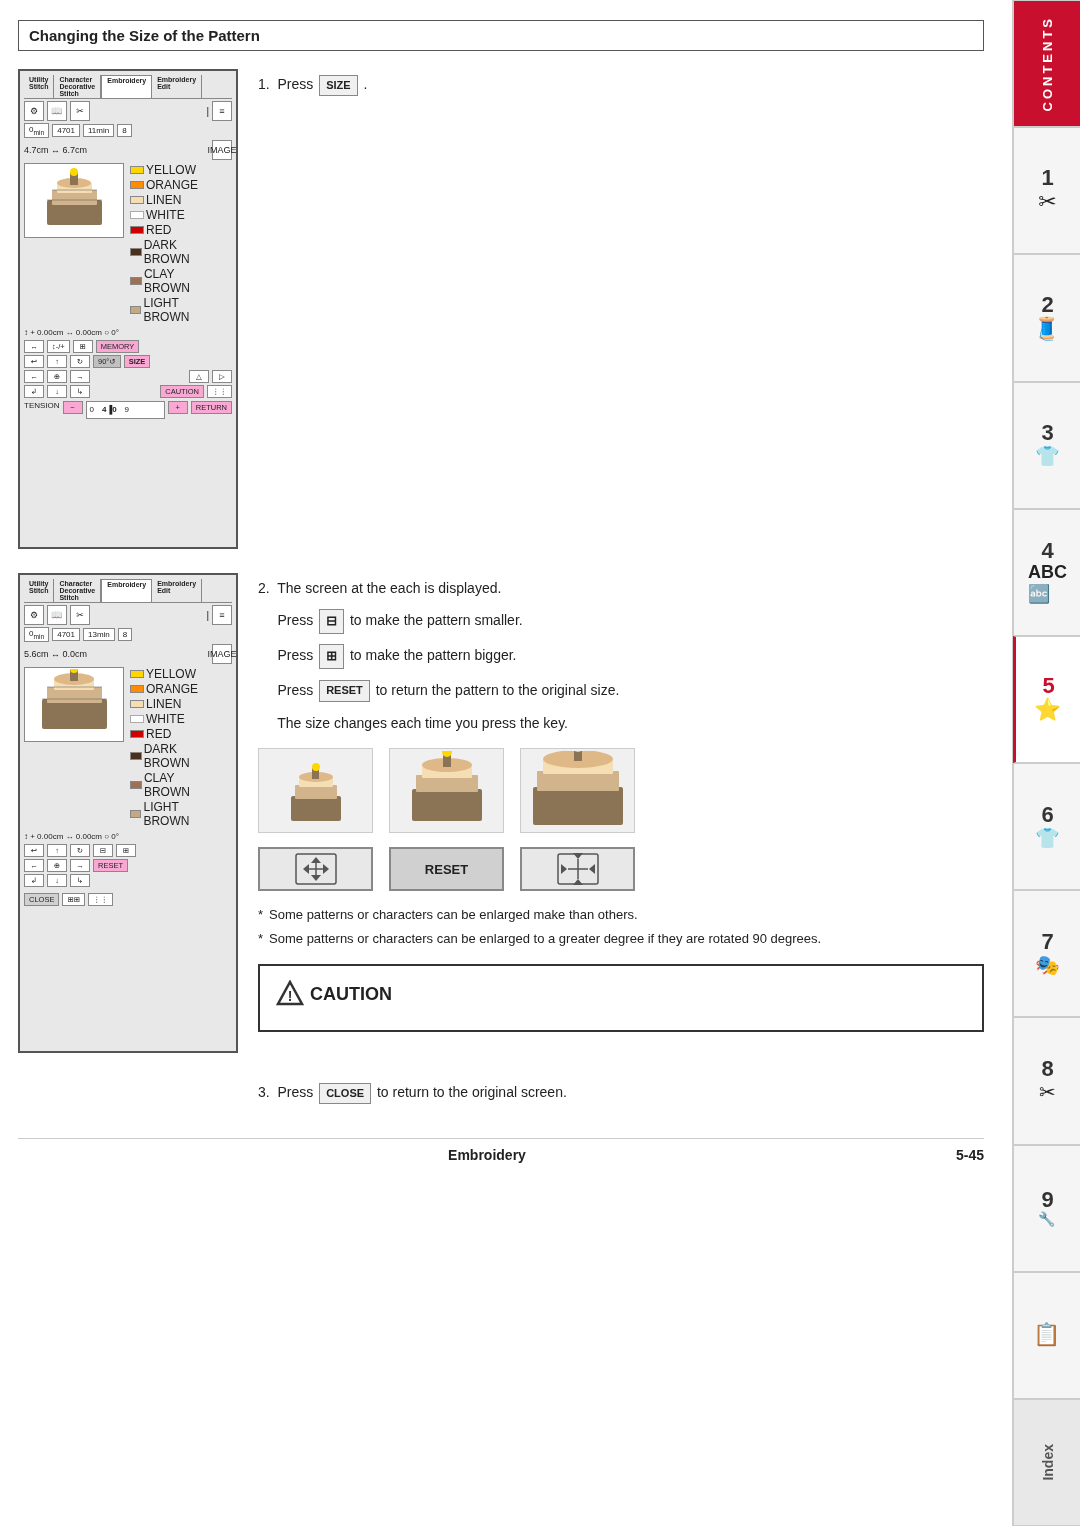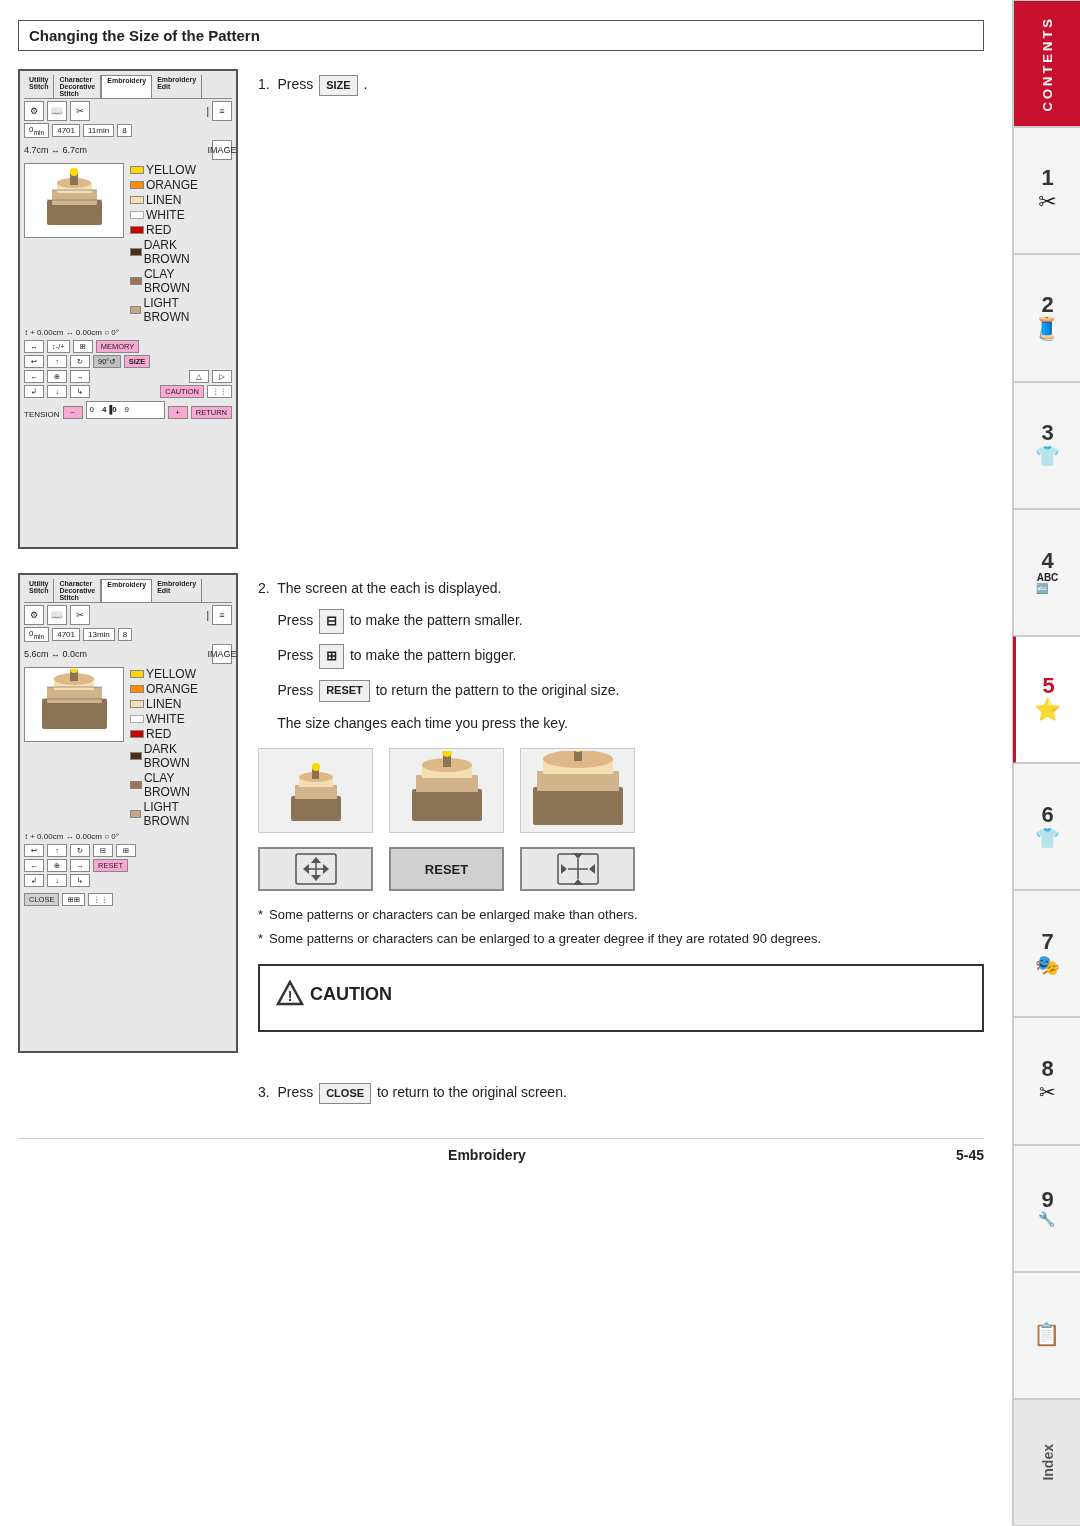--- a/index.html
+++ b/index.html
@@ -384,21 +384,21 @@
   <div class="sidebar-tab">
     <span class="tab-num-label">2</span>
     <span style="font-size:22px;">🧵</span>
   </div>
   <div class="sidebar-tab">
     <span class="tab-num-label">3</span>
     <span style="font-size:20px;">👕</span>
   </div>
   <div class="sidebar-tab">
     <span class="tab-num-label">4</span>
-    <span style="font-size:10px; font-weight:bold;">ABC<br>🔤</span>
+    <span style="font-size:18px; font-weight:bold;">ABC<br>🔤</span>
   </div>
   <div class="sidebar-tab active-tab" style="background:#fff; border-left:3px solid #c8102e;">
     <span class="tab-num-label" style="color:#c8102e;">5</span>
     <span style="font-size:22px;">⭐</span>
   </div>
   <div class="sidebar-tab">
     <span class="tab-num-label">6</span>
     <span style="font-size:20px;">👕</span>
   </div>
   <div class="sidebar-tab">
@@ -540,21 +540,21 @@
 
       <div class="screen-btn-row">
         <div class="screen-btn white-bg">↲</div>
         <div class="screen-btn white-bg">↓</div>
         <div class="screen-btn white-bg">↳</div>
         <div style="flex:1;"></div>
         <div class="screen-btn">CAUTION</div>
         <div class="screen-btn white-bg">⋮⋮</div>
       </div>
 
-      <div style="display:flex; align-items:flex-end; gap:3px; margin-top:3px; font-size:8px;">
+      <div style="display:flex; align-items:flex-start; gap:3px; margin-top:3px; font-size:8px;">
         <span>TENSION</span>
         <div class="screen-btn" style="padding:1px 3px;">−</div>
         <div class="screen-slider">
             <span>0</span>
             <span style="margin-left:8px; font-weight:bold;">4▐0</span>
             <span style="margin-left:8px;">9</span>
           </div>
         <div class="screen-btn" style="padding:1px 3px;">+</div>
         <div class="screen-btn">RETURN</div>
       </div>

